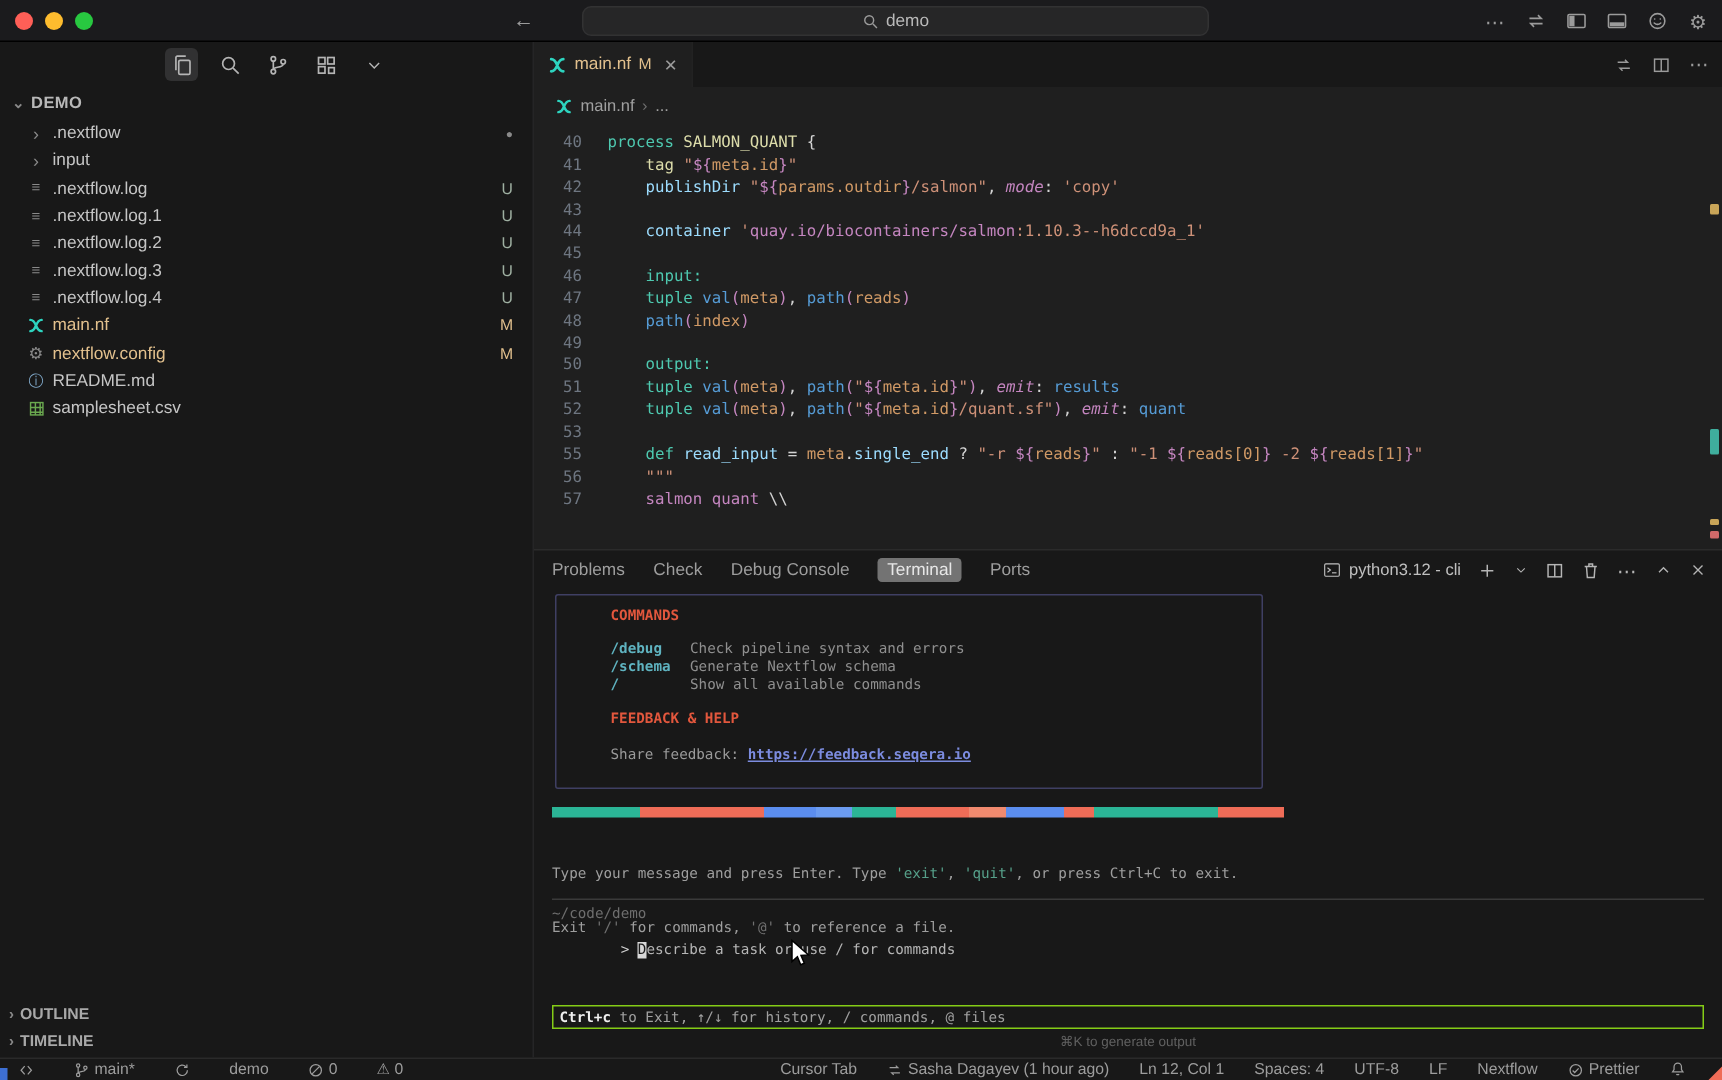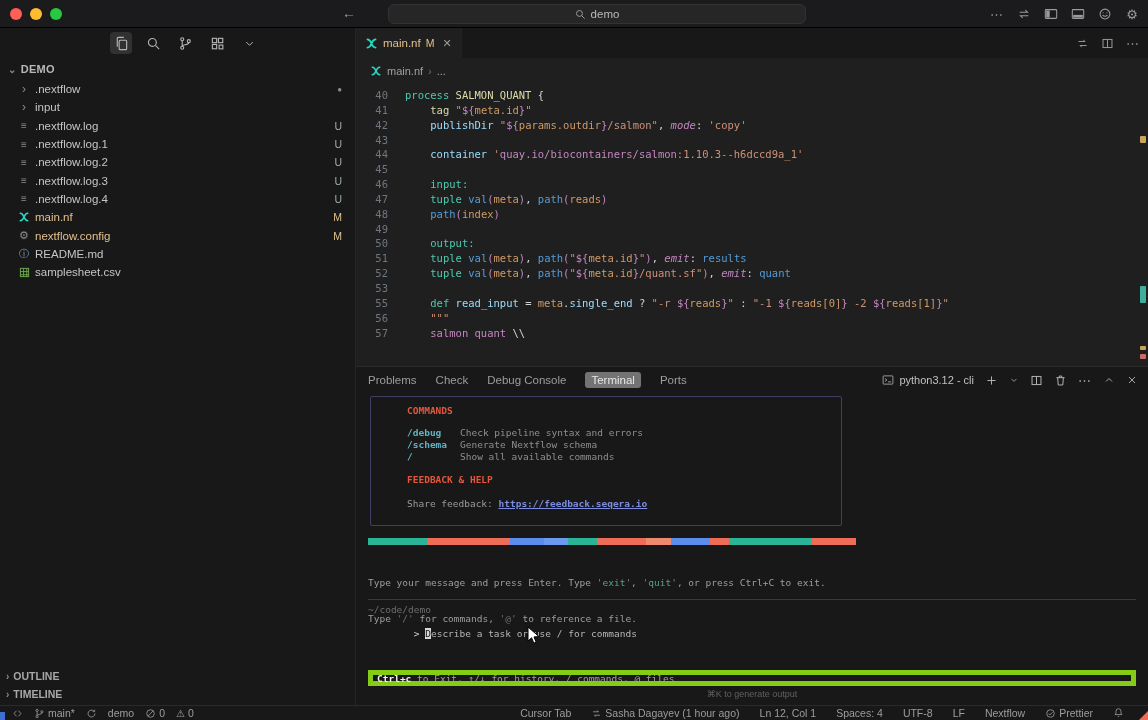--- a/index.html
+++ b/index.html
@@ -72,27 +72,27 @@
   .grad { position:absolute; left:12px; top:171px; width:488px; height:7px;
     background:linear-gradient(90deg,#2bb596 0 12%,#ef6c57 12% 29%,#5b8def 29% 36%,#6b9bf0 36% 41%,#2bb596 41% 47%,#ef6c57 47% 57%,#f08a6f 57% 62%,#5b8def 62% 70%,#ef6c57 70% 74%,#2bb596 74% 91%,#ef6c57 91% 100%); }
   .hints { position:absolute; left:12px; top:186px; font-size:9.5px; line-height:12px; color:#9e9e9e; white-space:pre; }
   .tok-g { color:#56a08a; }
   .tok-d { color:#707070; }
   .psep { position:absolute; left:12px; right:12px; top:232px; border-top:1px solid #3a3a3a; }
   .cwd { position:absolute; left:12px; top:237px; font-size:9.5px; color:#6e6e6e; }
   .prompt { position:absolute; left:12px; top:250px; font-size:9.5px; color:#b5b5b5; white-space:pre; }
   .prompt .caret { color:#d0d0d0; }
   .prompt .blockcur { background:#d8d8d8; color:#1a1a1a; }
-  .footer-box { position:absolute; left:12px; right:12px; top:303px; height:16px; border:5px solid #84cc16; display:flex; align-items:center; padding-left:4px; font-size:9.5px; color:#a0a0a0; white-space:pre; }
+  .footer-box { position:absolute; left:12px; right:12px; top:303px; height:16px; border:1px solid #84cc16; display:flex; align-items:center; padding-left:4px; font-size:9.5px; color:#a0a0a0; white-space:pre; }
   .footer-box b { color:#f0f0f0; }
   .footer-hint { position:absolute; left:0; right:0; top:322px; text-align:center; font-size:9px; color:#606060; font-family:"Liberation Sans", sans-serif; }
 
   
   .statusbar { position:absolute; left:0; right:0; bottom:0; height:15px; background:#181818; border-top:1px solid #2a2a2a; display:flex; align-items:center; font-size:10.5px; color:#9d9d9d; }
-  .sb-left { display:flex; align-items:center; gap:11px; padding-left:12px; }
+  .sb-left { display:flex; align-items:center; gap:26px; padding-left:12px; }
   .sb-right { margin-left:auto; display:flex; align-items:flex-start; gap:20px; padding-right:24px; }
   .sb-item { display:flex; align-items:center; gap:3px; white-space:nowrap; cursor:pointer; }
   .sb-item svg { flex:none; }
 
   .mouse-cursor { position:absolute; left:527px; top:626px; z-index:50; }
   .corner-orange { position:absolute; right:0; bottom:0; width:0; height:0; border-bottom:9px solid #ef6c57; border-left:9px solid transparent; z-index:40; }
   .corner-blue { position:absolute; left:0; bottom:0; width:5px; height:8px; background:#3d6fd4; z-index:40; }
 </style>
 </head>
 <body>
@@ -410,21 +410,21 @@
         <div class="hb-sec2">FEEDBACK &amp; HELP</div>
         <div class="hb-feedback">
           <span>Share feedback: </span><a href="#">https://feedback.seqera.io</a>
         </div>
       </div>
 
       <div class="grad"></div>
 
       <div class="hints">
         <div><span>Type your message and press Enter. Type </span><span class="tok-g">'exit'</span><span>, </span><span class="tok-g">'quit'</span><span>, or press Ctrl+C to exit.</span></div>
-        <div><span>Type </span><span class="tok-d">'/'</span><span> for commands, </span><span class="tok-d">'@'</span><span> to reference a file.</span></div>
+        <div><span>Exit </span><span class="tok-d">'/'</span><span> for commands, </span><span class="tok-d">'@'</span><span> to reference a file.</span></div>
       </div>
 
       <div class="psep"></div>
       <div class="cwd">~/code/demo</div>
       <div class="prompt">
         <span class="caret">&gt; </span><span class="blockcur">D</span><span>escribe a task or use / for commands</span>
       </div>
 
       <div class="footer-box">
         <b>Ctrl+c</b><span> to Exit, ↑/↓ for history, / commands, @ files</span>

